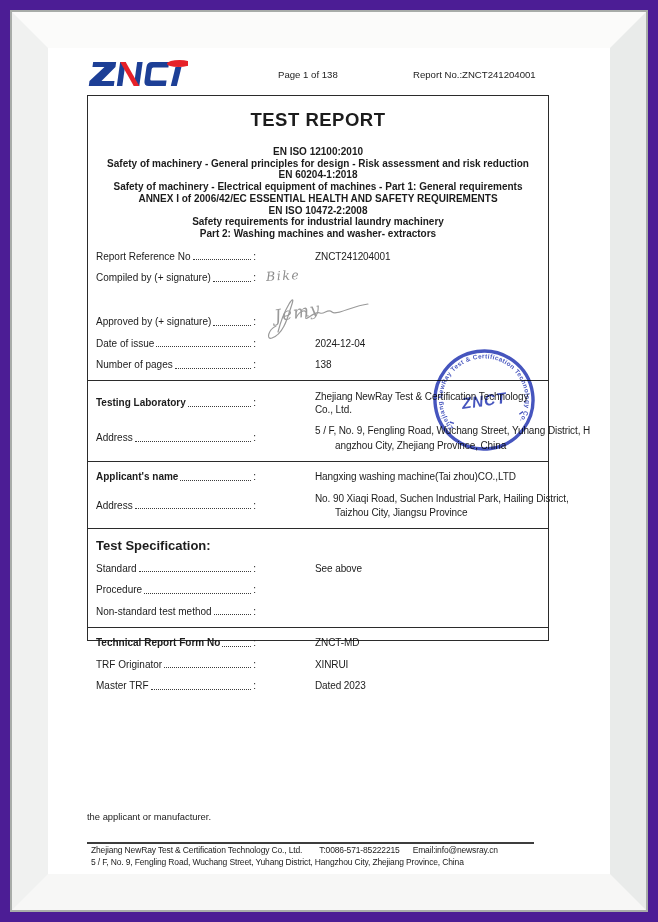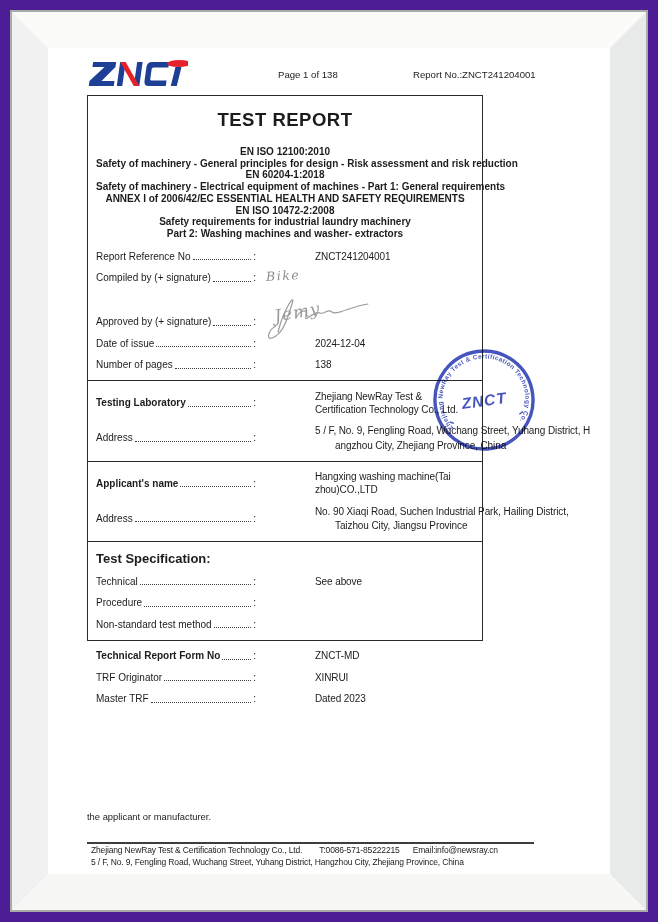--- a/index.html
+++ b/index.html
@@ -18,21 +18,21 @@
   }
   
   .paper { position:absolute; left:48px; top:48px; width:562px; height:826px; background:#fff; }
 
   
   .logo { position:absolute; left:40px; top:8px; }
   .page-info { position:absolute; left:230px; top:21px; font-size:9.6px; }
   .report-no { position:absolute; left:365px; top:21px; font-size:9.6px; }
 
   
-  .main-box { position:absolute; left:39px; top:47px; width:396px; height:546px;
+  .main-box { position:absolute; left:39px; top:47px; width:462px; height:546px;
               border:1.6px solid #2b2b2b; padding:0 8px; }
   .doc-title { margin-top:13px; text-align:center; font-size:18.5px; font-weight:bold; letter-spacing:.5px; }
   .standards { margin-top:15px; }
   .standards div { text-align:center; font-size:10px; font-weight:bold; line-height:11.7px; white-space:nowrap; }
 
   .frow { display:flex; align-items:center; margin-top:8.5px; font-size:10px; line-height:13px;gap:47px; }
   .flabel { width:160px; min-width:160px; display:flex; align-items:flex-end; white-space:nowrap; }
   .flabel.b .ltext { font-weight:bold; }
   .leader { flex:1 1 auto; min-width:6px; margin:0 2px 2.5px 2px; border-bottom:1.2px dotted #3c3c3c; }
   .colon { }
@@ -188,21 +188,21 @@
           <span class="vline">No. 90 Xiaqi Road, Suchen Industrial Park, Hailing District,</span>
           <span class="vline vgap">Taizhou City, Jiangsu Province</span>
         </div>
       </div>
 
       <div class="divider"></div>
 
       <div class="spec-head">Test Specification:</div>
       <div class="frow">
         <div class="flabel">
-            <span class="ltext">Technical</span>
+            <span class="ltext">Standard</span>
             <span class="leader"></span>
             <span class="colon">:</span>
           </div>
         <div class="fvalue">See above</div>
       </div>
       <div class="frow">
         <div class="flabel">
             <span class="ltext">Procedure</span>
             <span class="leader"></span>
             <span class="colon">:</span>

